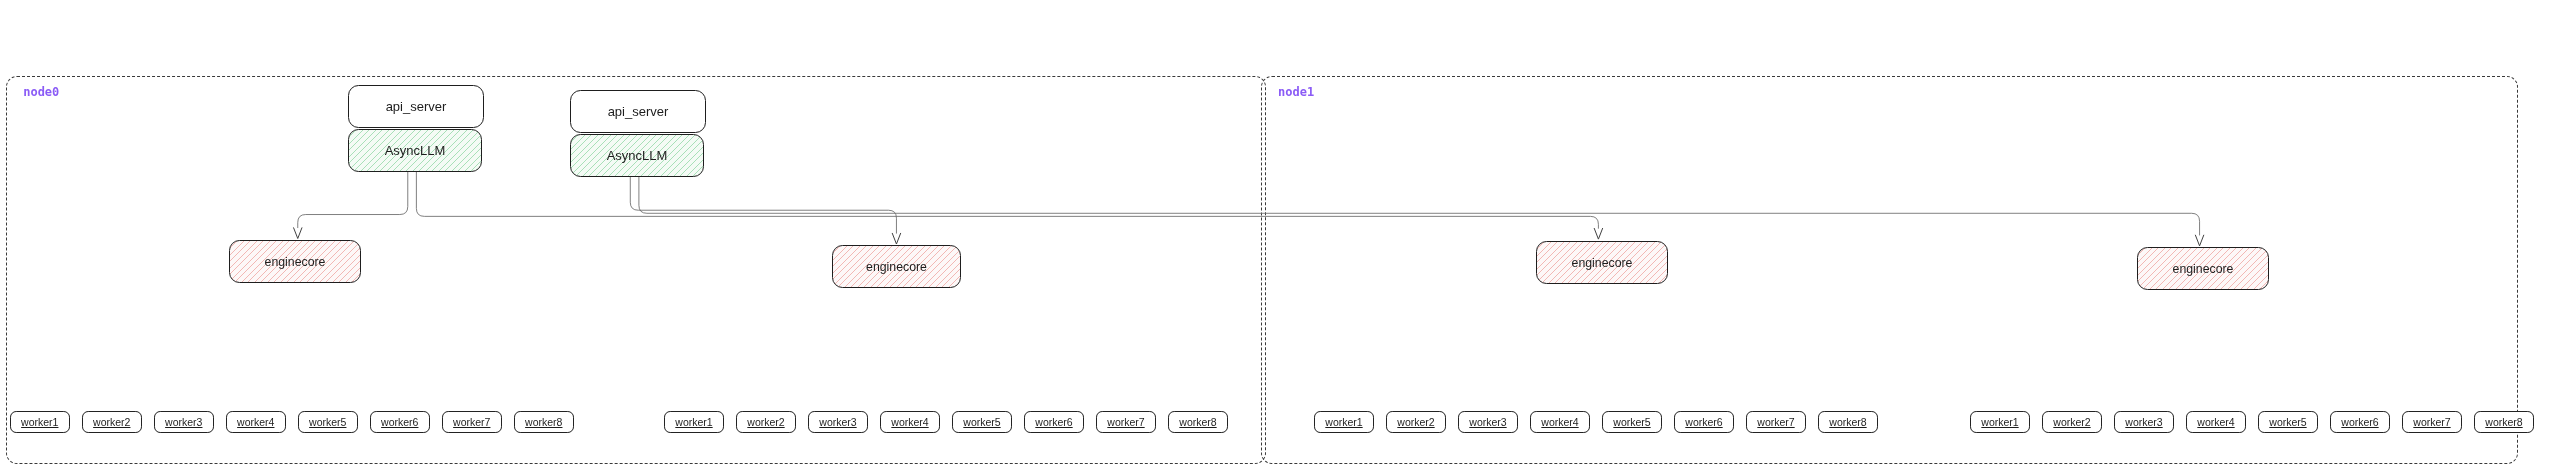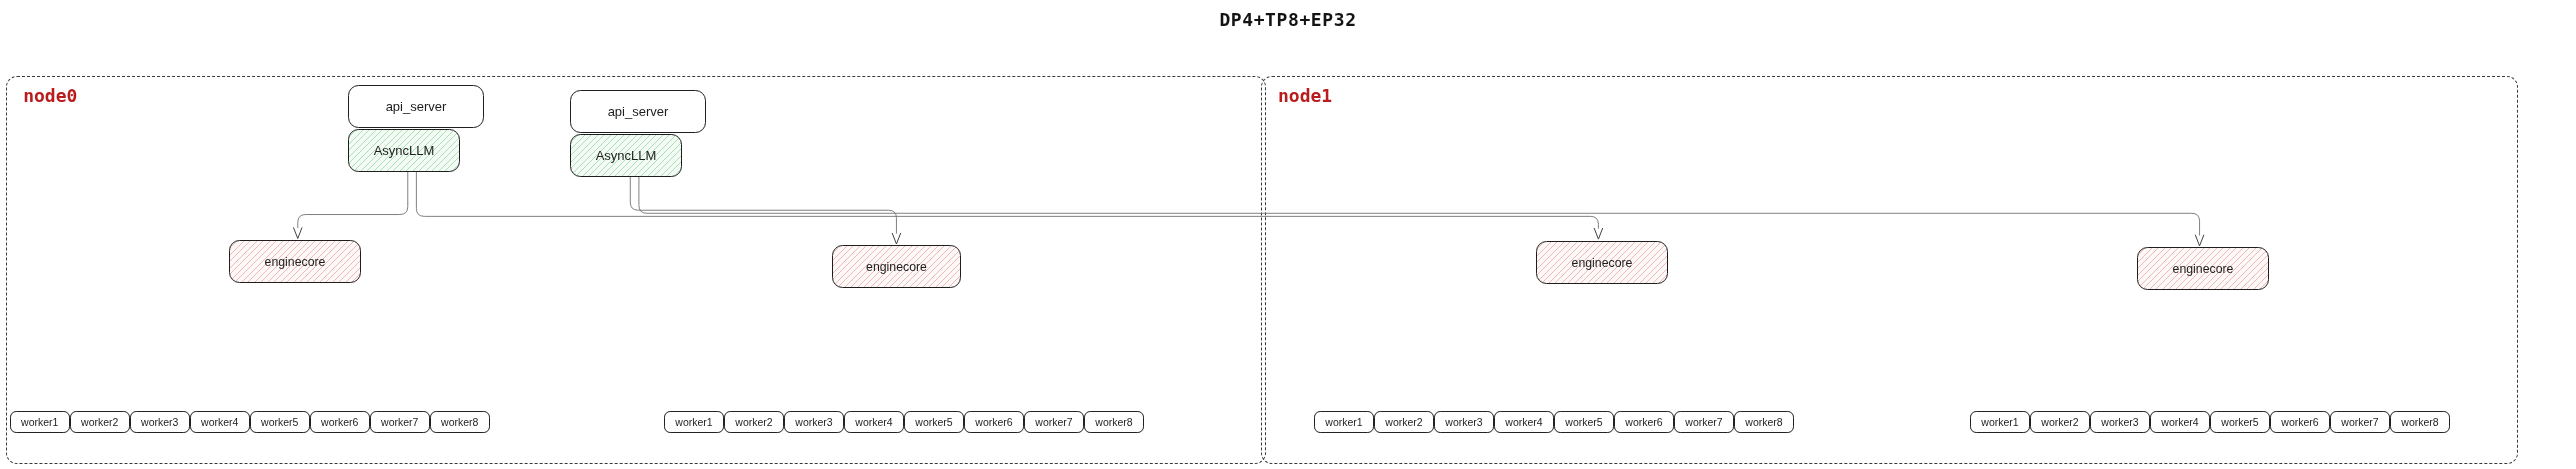--- a/index.html
+++ b/index.html
@@ -5,45 +5,44 @@
   html,body{margin:0;padding:0;background:#ffffff;}
   #canvas{position:relative;width:2576px;height:469px;background:#ffffff;overflow:hidden;
           font-family:"Liberation Sans",sans-serif;color:#1d1d1d;}
 
   .diagram-title{position:absolute;left:0;top:8.6px;width:100%;text-align:center;
                  font-family:"DejaVu Sans Mono",monospace;font-size:18px;font-weight:bold;
                  letter-spacing:0.6px;color:#141414;}
 
   .node-box{position:absolute;border:1.2px dashed #3a3a3a;border-radius:11px;background:transparent;}
   .node-label{position:absolute;left:16px;top:8px;font-family:"DejaVu Sans Mono",monospace;
-              font-size:18px;font-weight:bold;color:#b91c1c;}
+              font-size:12px;font-weight:bold;color:#8b5cf6;}
 
   .rbox{position:absolute;box-sizing:border-box;border:1.5px solid #1e1e1e;border-radius:10.5px;
         display:flex;align-items:center;justify-content:center;background:#ffffff;}
   .api-box{width:136px;height:43px;font-size:13px;}
-  .async-box{width:112px;height:43px;font-size:13px;
+  .async-box{width:134px;height:43px;font-size:13px;
       background:repeating-linear-gradient(135deg,#a8e0b8 0px,#a8e0b8 0.9px,transparent 0.9px,transparent 4.6px),#f4fbf5;}
   .engine-box{width:132px;height:43px;font-size:12.3px;
       background:repeating-linear-gradient(135deg,#f2b8b5 0px,#f2b8b5 0.7px,transparent 0.7px,transparent 4.6px),#fdf8f8;}
 
-  .worker-row{position:absolute;top:411px;display:flex;}
+  .worker-row{position:absolute;top:411px;display:flex;gap:12px;text-decoration:underline;}
   .worker-box{box-sizing:border-box;width:60px;height:22px;border:1.2px solid #222;border-radius:6.2px;
               background:#ffffff;display:flex;align-items:center;justify-content:center;
               font-size:10.5px;color:#1d1d1d;white-space:nowrap;}
 
   .edge-layer{position:absolute;left:0;top:0;width:2576px;height:469px;pointer-events:none;}
   .edge{fill:none;stroke:#6b6b6b;stroke-width:1.4px;}
   .arrowhead{fill:none;stroke:#3c3c3c;stroke-width:1.6px;}
 </style>
 </head>
 <body>
 
 <div id="canvas">
 
-  <div class="diagram-title">DP4+TP8+EP32</div>
 
   <div class="node-box" style="left:6.2px;top:76px;width:1258px;height:386px;">
     <div class="node-label">node0</div>
   </div>
 
   <div class="node-box" style="left:1261px;top:76px;width:1255px;height:386px;">
     <div class="node-label">node1</div>
   </div>
 
   <svg class="edge-layer" viewBox="0 0 4188 763">

